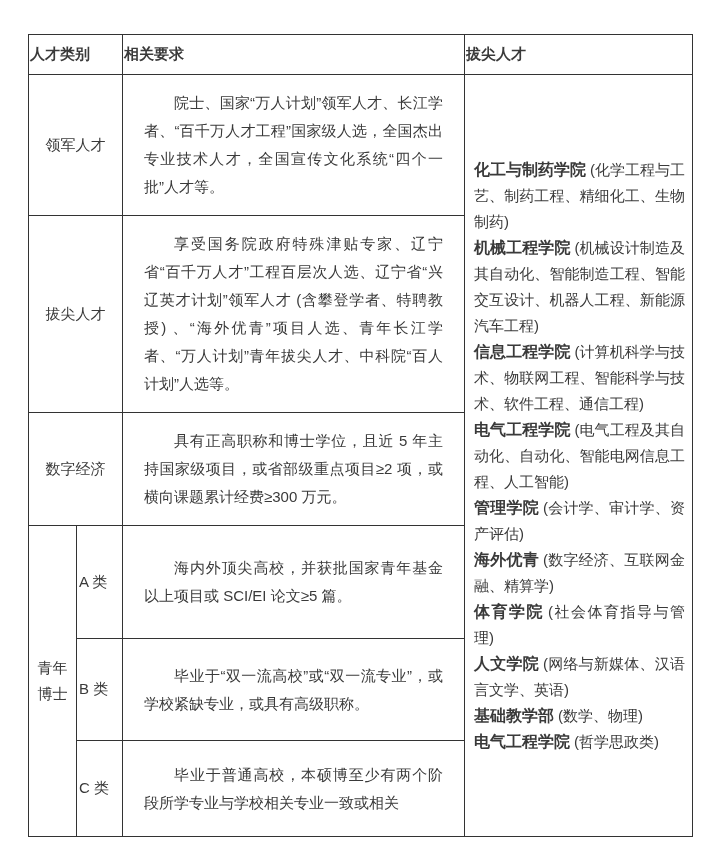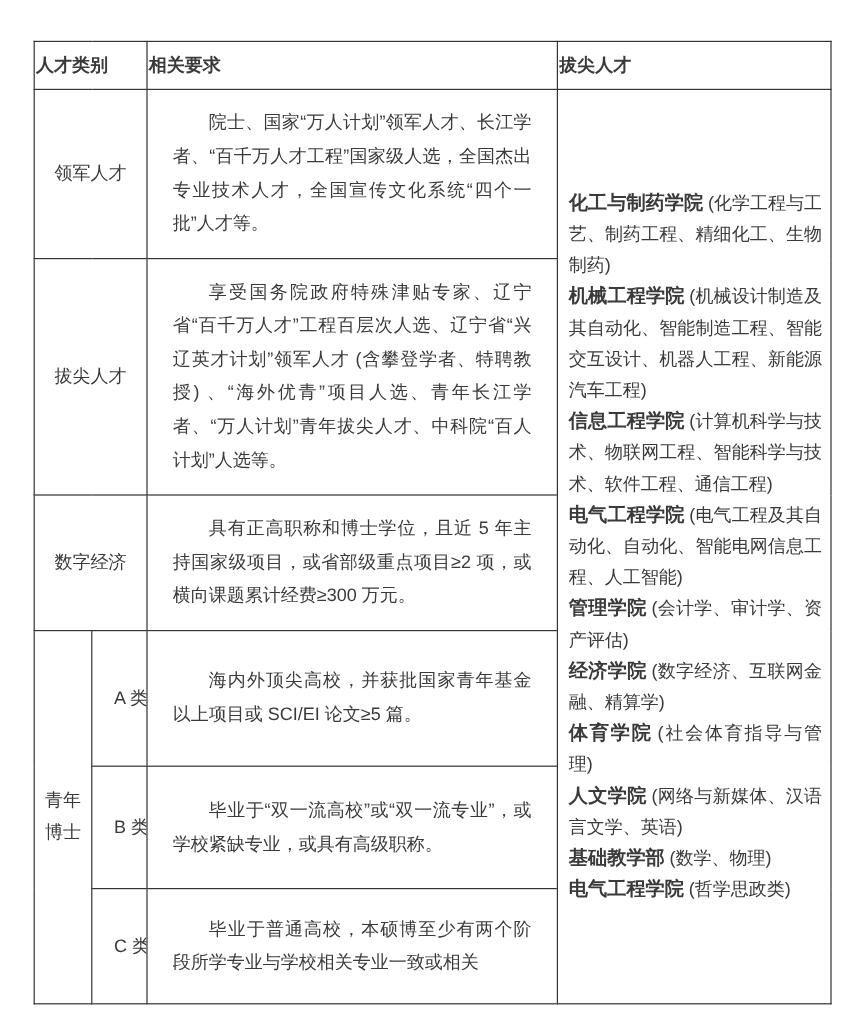--- a/index.html
+++ b/index.html
@@ -34,21 +34,21 @@
     font-weight:700;
     font-size:15px;
   }
   td.cat{
     text-align:center;
     padding:0 5px;
     line-height:26px;
   }
   td.sub{
     text-align:left;
-    padding:0 18px;
+    padding:0 2px;
     white-space:nowrap;
   }
   td.req{
     padding:2px 9px;
   }
   td.req p{
     margin:12px;
     text-indent:2em;
     text-align:justify;
     line-height:28px;
@@ -99,21 +99,21 @@
       </td>
       <td class="req">
         <p>院士、国家“万人计划”领军人才、长江学者、“百千万人才工程”国家级人选，全国杰出专业技术人才，全国宣传文化系统“四个一批”人才等。</p>
       </td>
       <td class="majors" rowspan="6">
         <div class="major-entry"><span class="college">化工与制药学院</span><span>(化学工程与工艺、制药工程、精细化工、生物制药)</span></div>
         <div class="major-entry"><span class="college">机械工程学院</span><span>(机械设计制造及其自动化、智能制造工程、智能交互设计、机器人工程、新能源汽车工程)</span></div>
         <div class="major-entry"><span class="college">信息工程学院</span><span>(计算机科学与技术、物联网工程、智能科学与技术、软件工程、通信工程)</span></div>
         <div class="major-entry"><span class="college">电气工程学院</span><span>(电气工程及其自动化、自动化、智能电网信息工程、人工智能)</span></div>
         <div class="major-entry"><span class="college">管理学院</span><span>(会计学、审计学、资产评估)</span></div>
-        <div class="major-entry"><span class="college">经济学院</span><span>(数字经济、互联网金融、精算学)</span></div>
+        <div class="major-entry"><span class="college">海外优青</span><span>(数字经济、互联网金融、精算学)</span></div>
         <div class="major-entry"><span class="college">体育学院</span><span>(社会体育指导与管理)</span></div>
         <div class="major-entry"><span class="college">人文学院</span><span>(网络与新媒体、汉语言文学、英语)</span></div>
         <div class="major-entry"><span class="college">基础教学部</span><span>(数学、物理)</span></div>
         <div class="major-entry"><span class="college">电气工程学院</span><span>(哲学思政类)</span></div>
       </td>
     </tr>
 
     <tr style="height:157px">
       <td colspan="2" class="cat">
         <span>拔尖人才</span>

